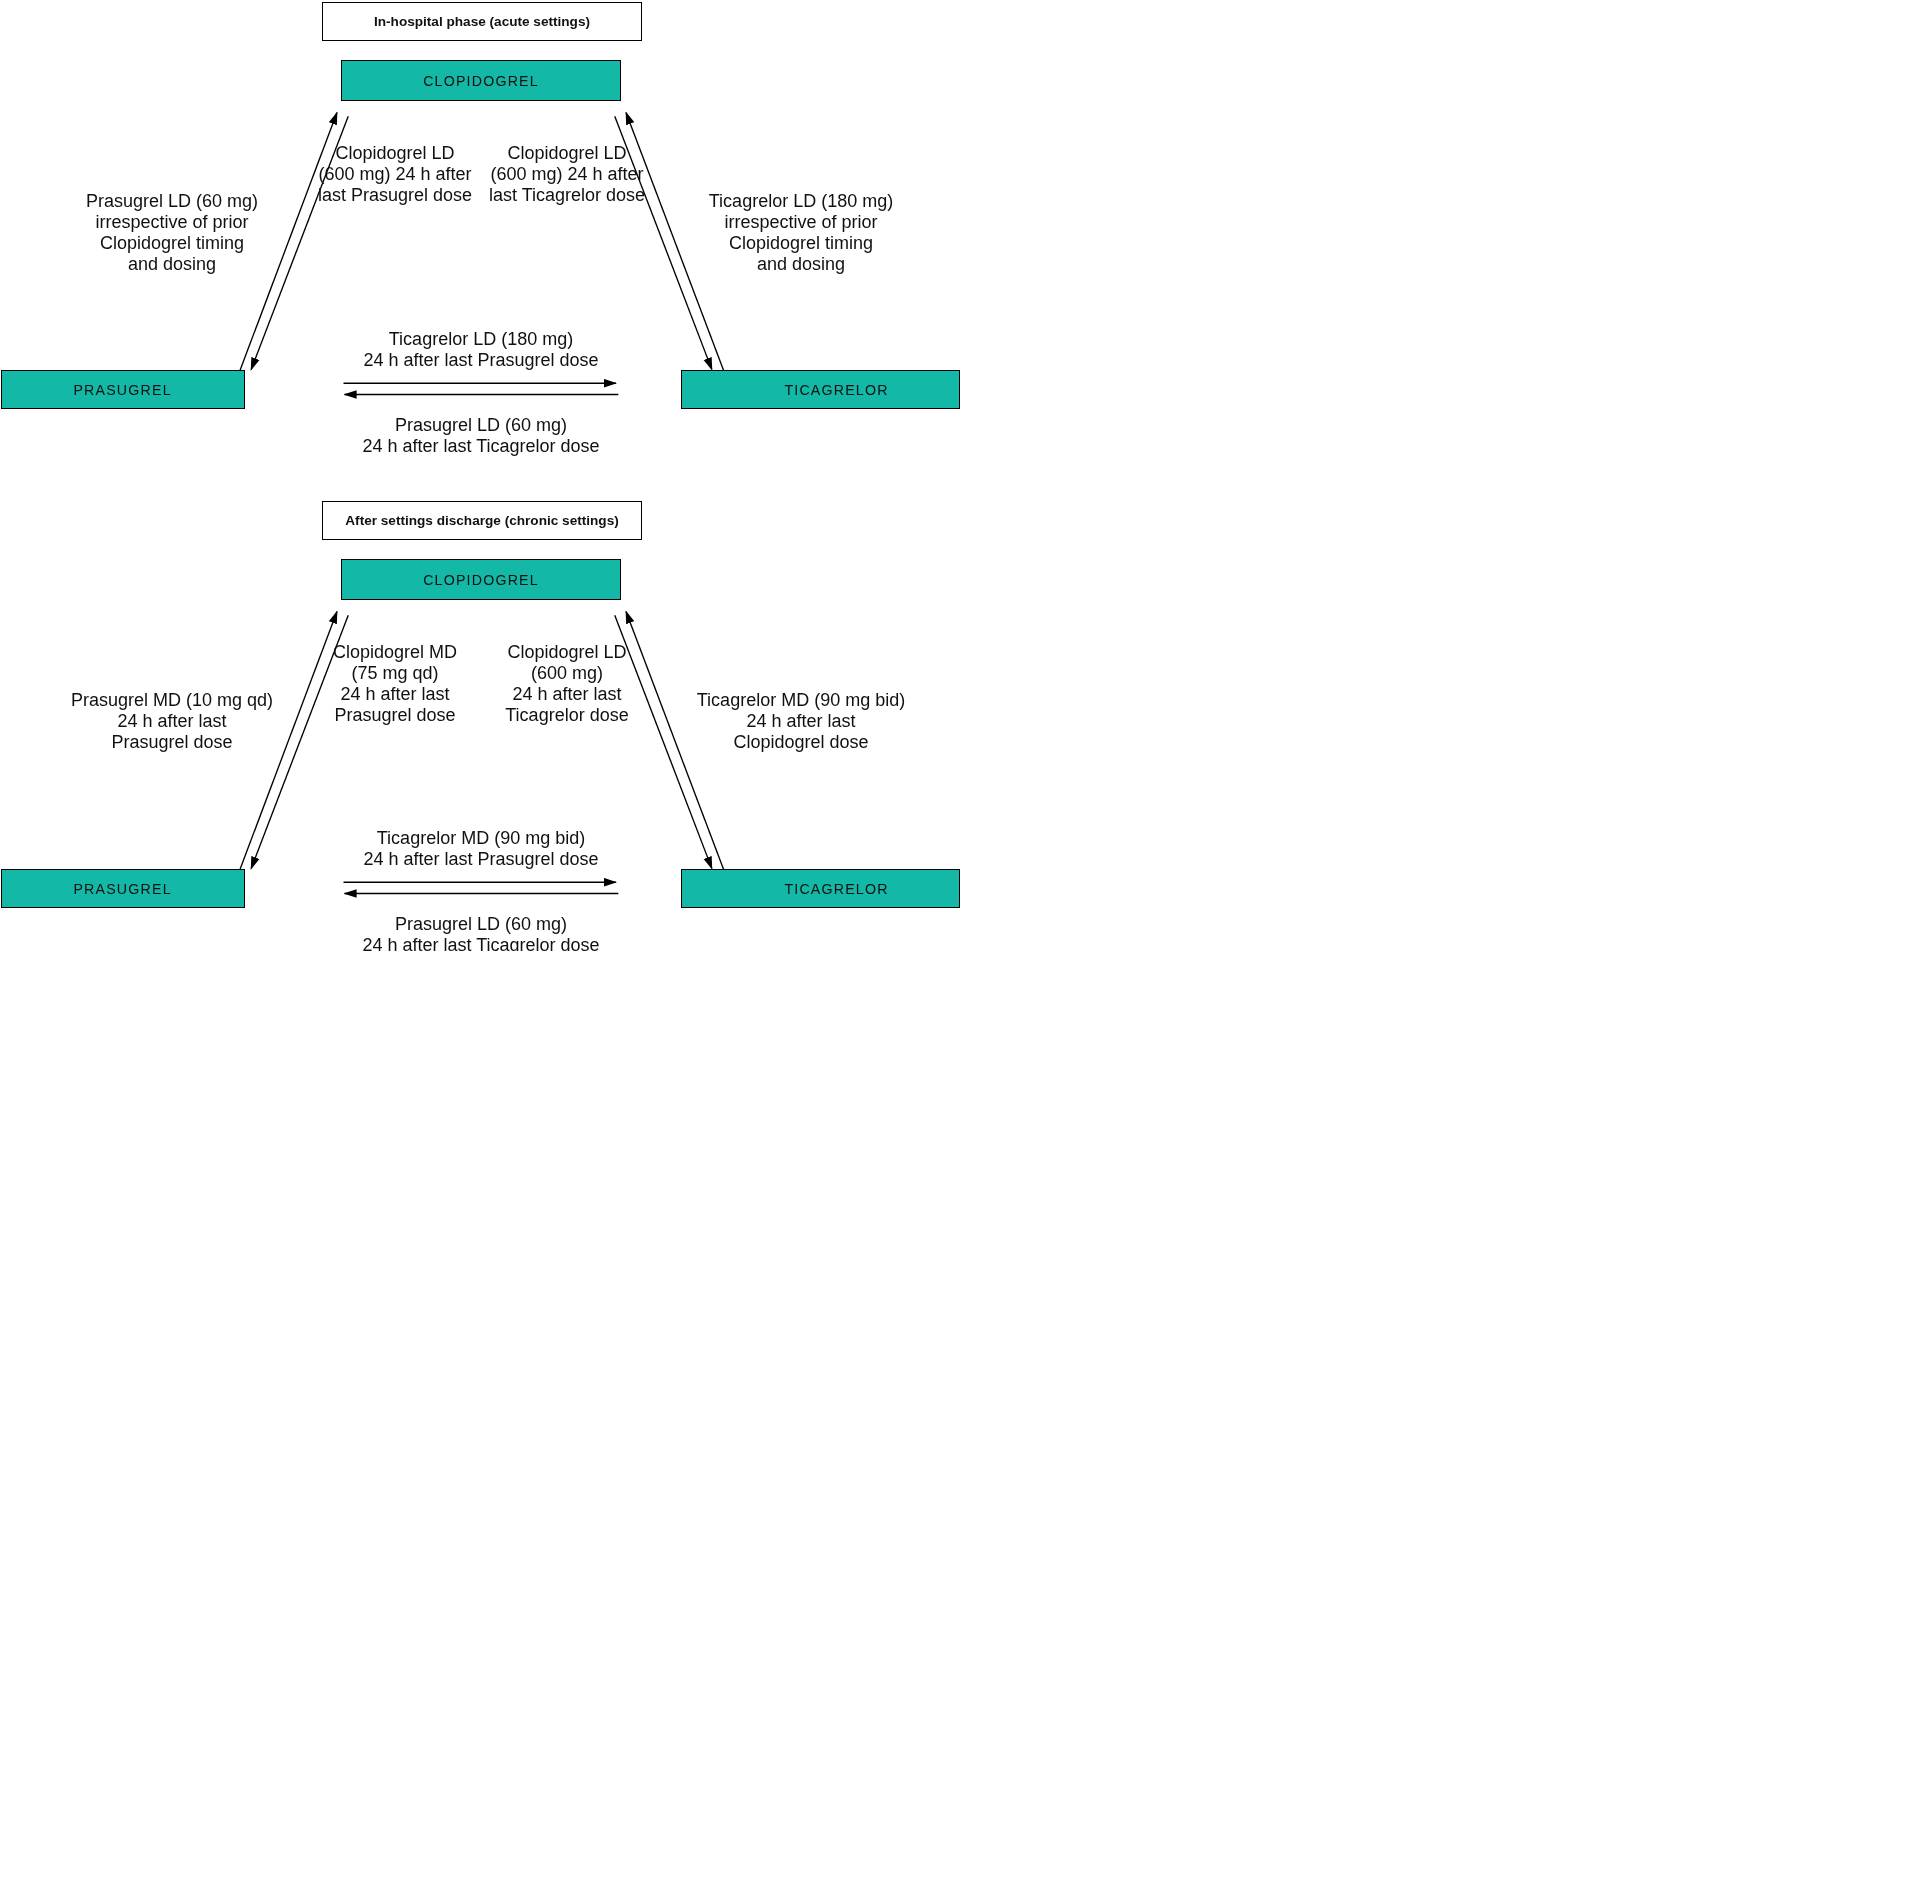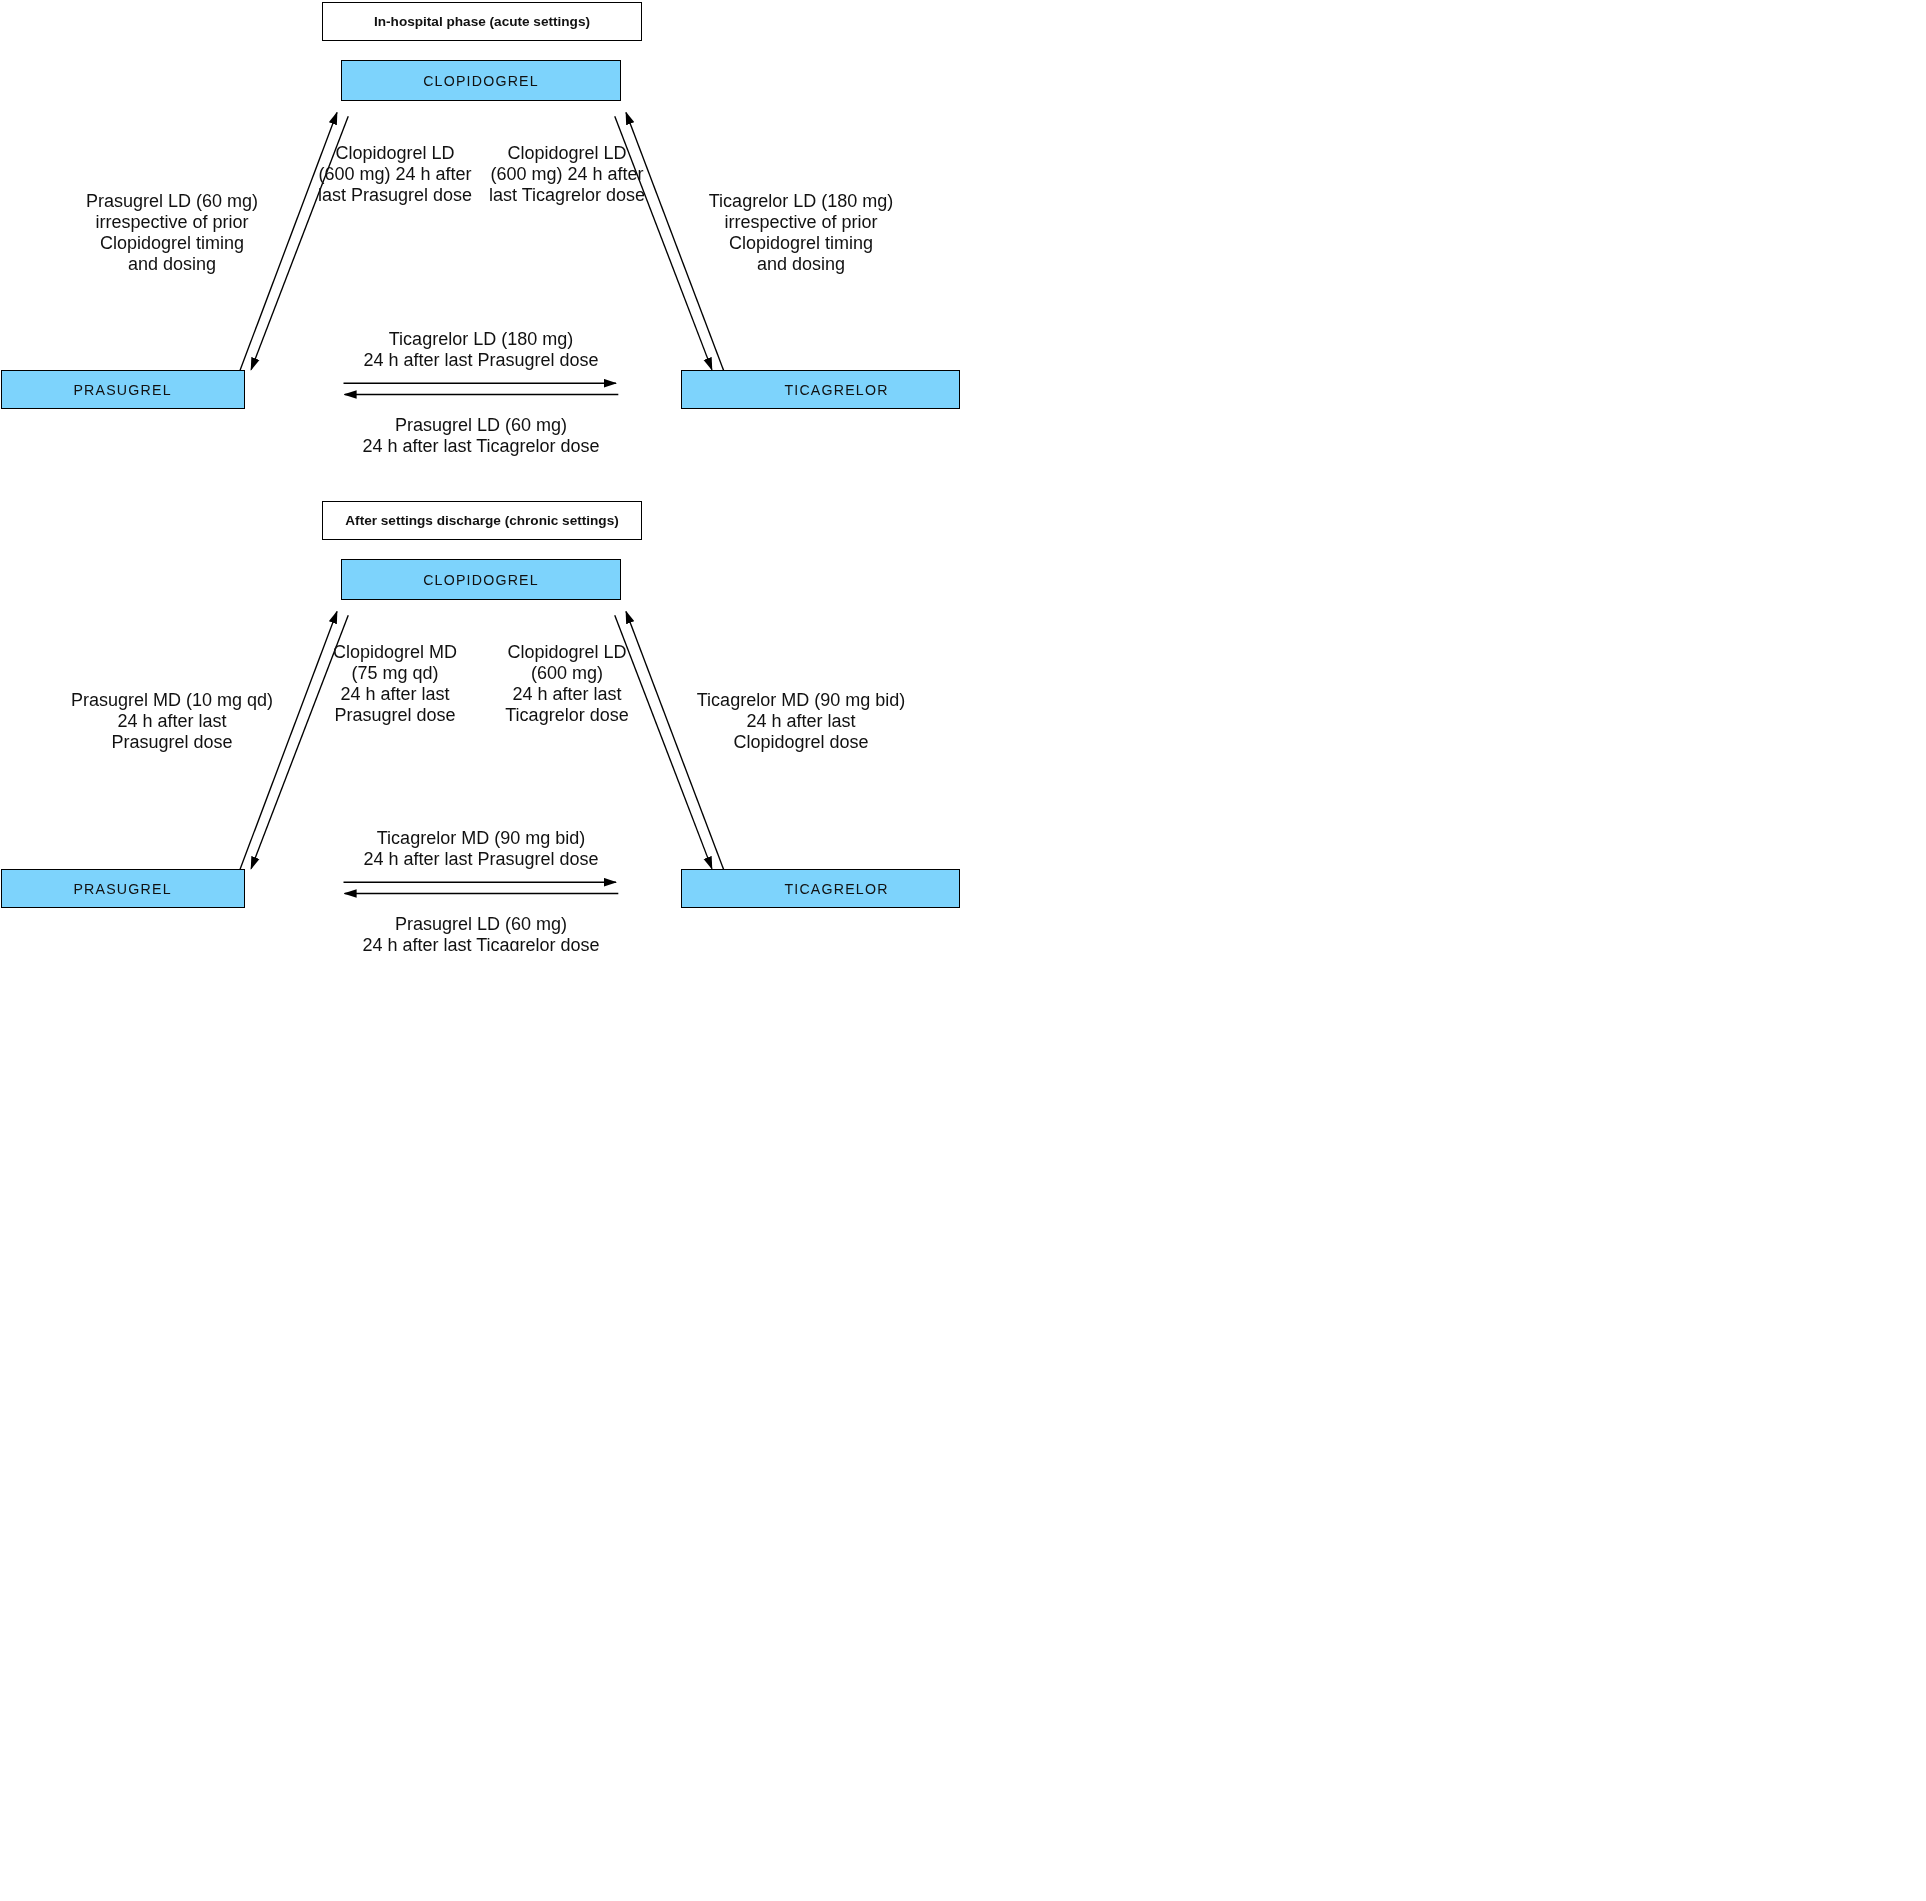--- a/index.html
+++ b/index.html
@@ -47,21 +47,21 @@
   }
   .node {
     position: absolute;
     border: 1.2px solid #000;
     box-sizing: border-box;
     display: flex;
     align-items: center;
     justify-content: center;
     font-size: 14.2px;
     letter-spacing: 1.2px;
-    background: #7dd3fc;
+    background: #14b8a6;
   }
   .node-top    { left: 341px;  top: 60px; width: 280px; height: 41px; }
   .node-left   { left: 0.6px;    top: 370px; width: 244px; height: 39px; }
   .node-right  { left: 681px; top: 370px; width: 279px; height: 39px; padding-left: 32px; }
 
   .edge-label {
     position: absolute;
     font-size: 18px;
     line-height: 21px;
     text-align: center;

